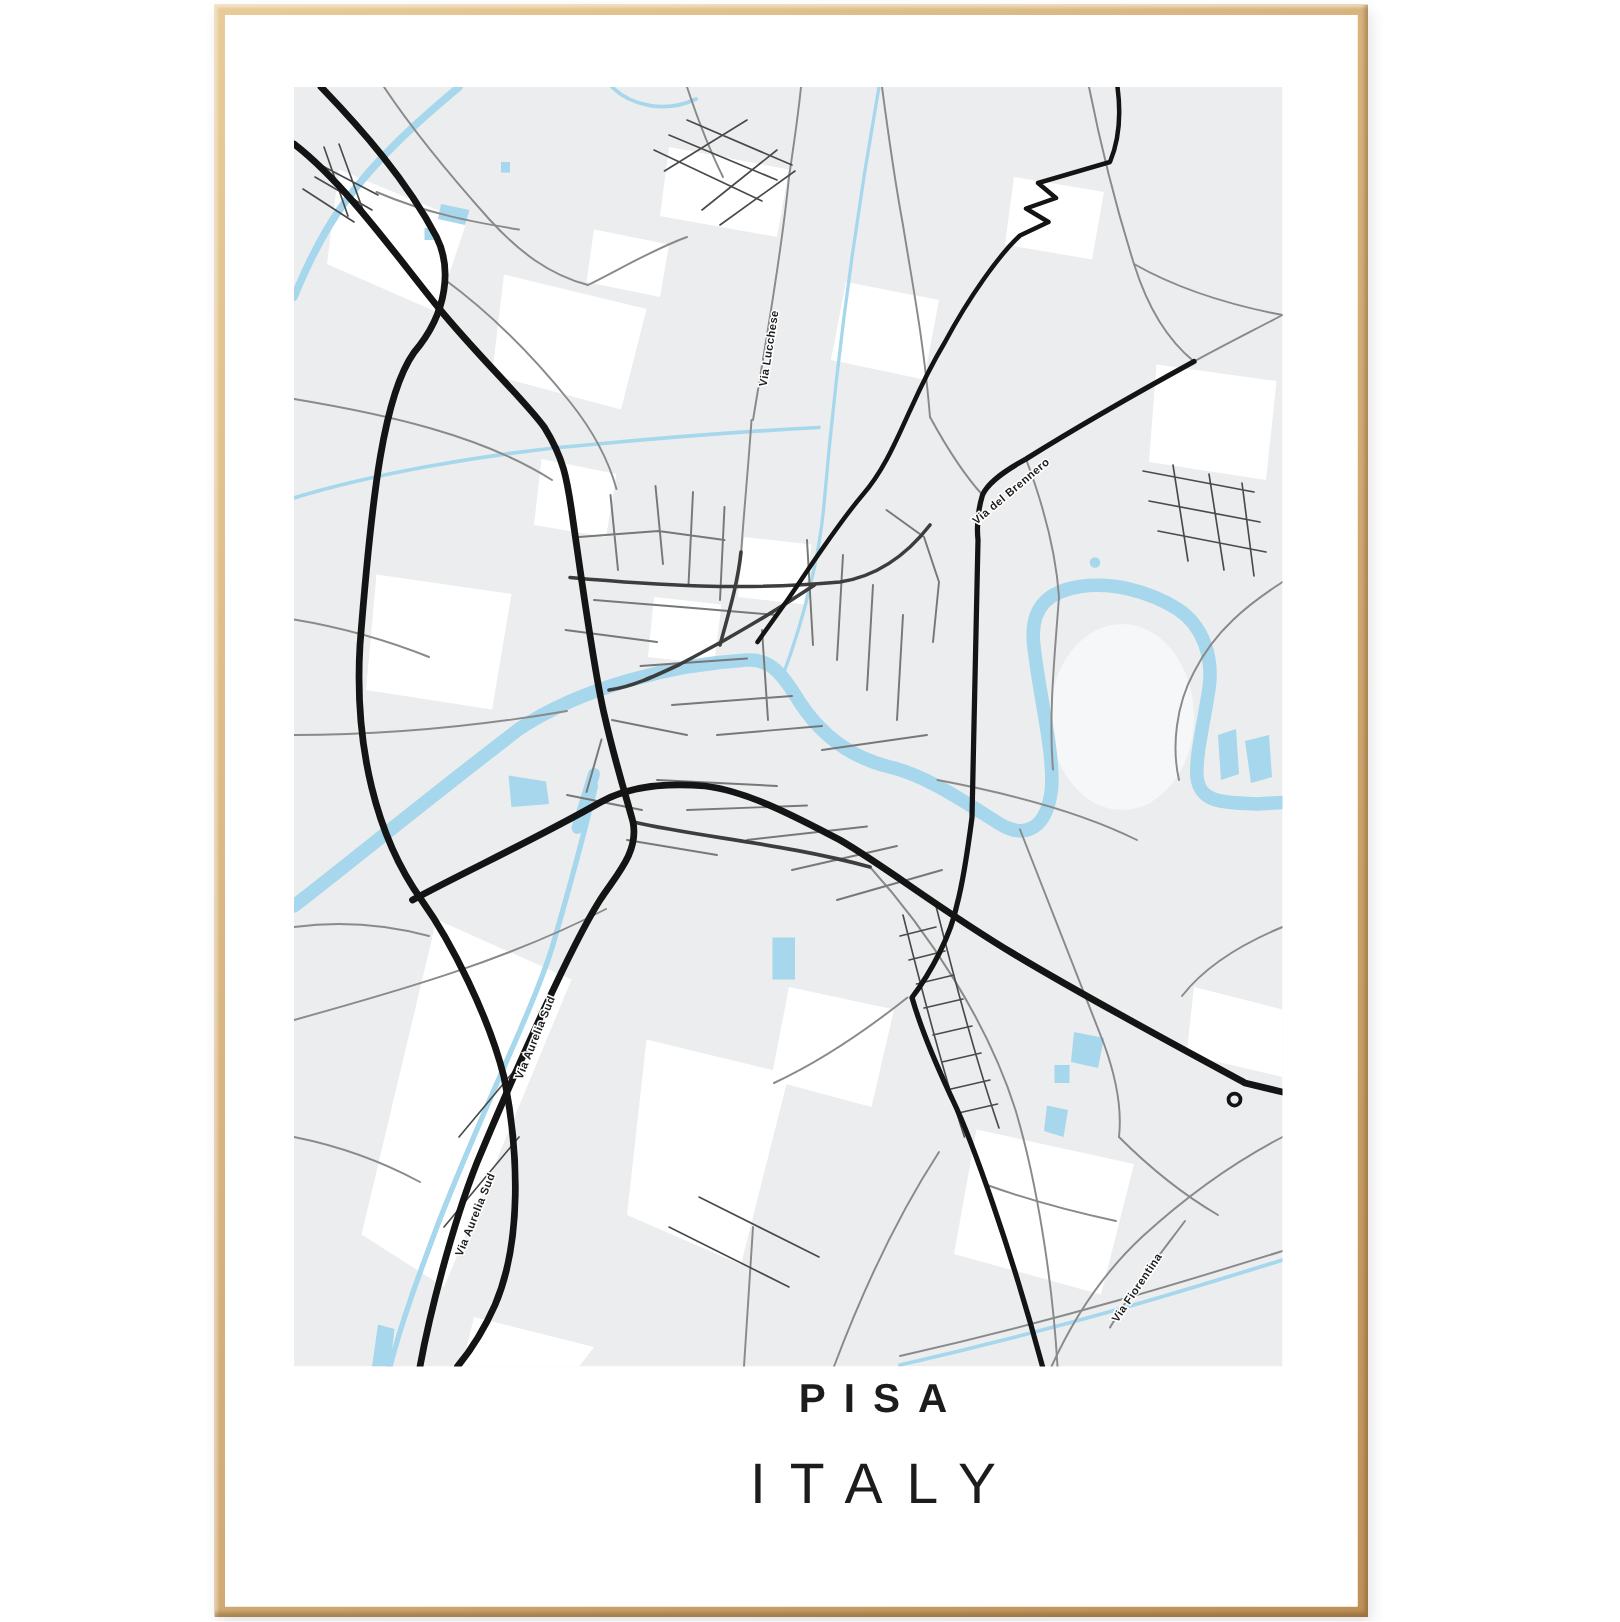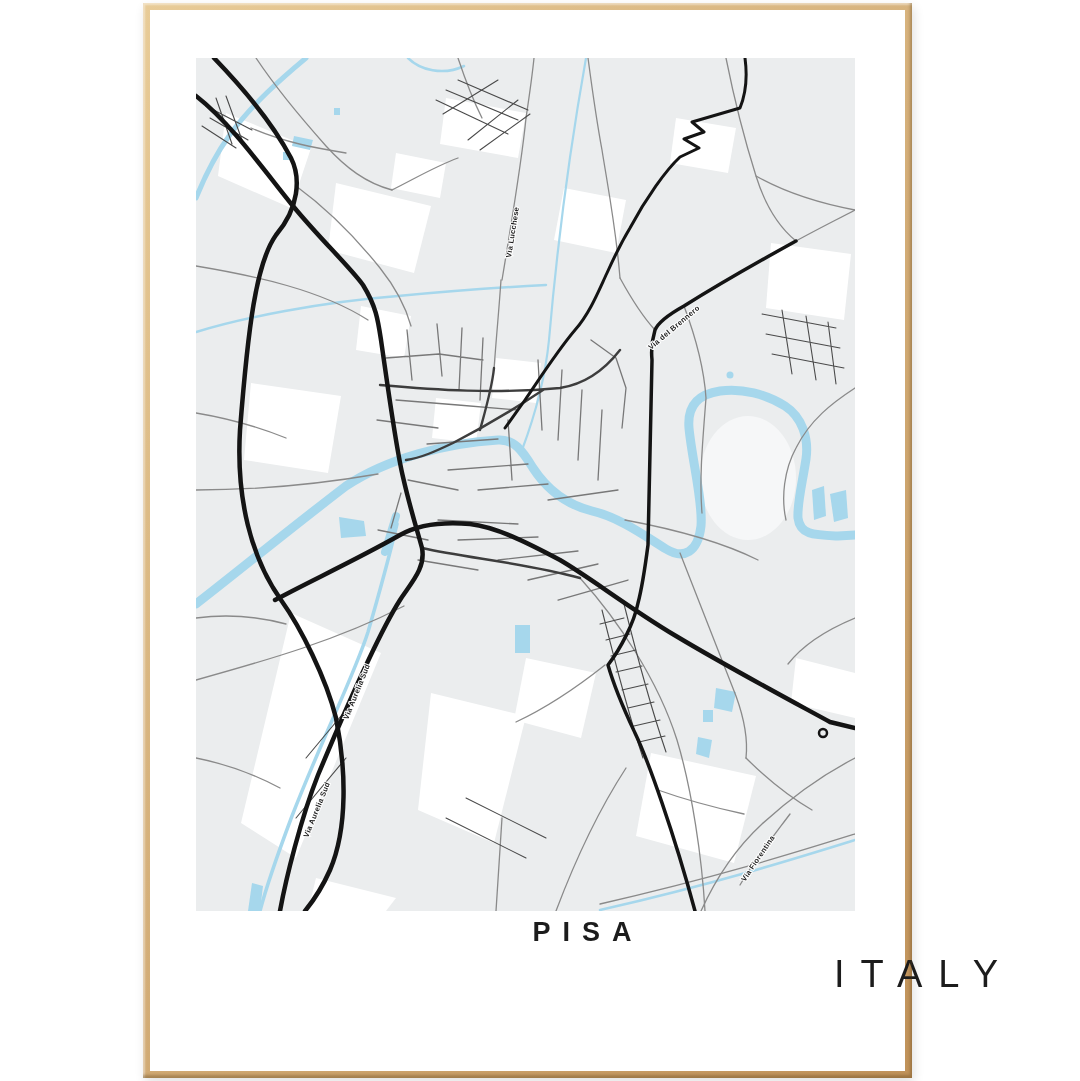--- a/index.html
+++ b/index.html
@@ -11,21 +11,21 @@
                linear-gradient(135deg,var(--frame_wood_light),var(--frame_wood_dark)) border-box;
     box-shadow:inset 0 0 0 0 rgba(0,0,0,.2), 2px 4px 10px rgba(0,0,0,.12);}
   .frame:after{content:"";position:absolute;inset:-7px;pointer-events:none;
     box-shadow:inset -2px -3px 3px rgba(90,60,20,.35), inset 2px 2px 2px rgba(255,255,255,.45);}
   .mat{position:absolute;inset:0;background:#fff;}
   .map-wrap{position:absolute;left:46px;top:48px;width:659px;height:853px;}
   svg{display:block}
   .caption{position:absolute;left:0;top:905px;width:864px;text-align:center;color:var(--text);}
   .city{font-size:27px;font-weight:700;letter-spacing:12px;text-indent:12px;line-height:34px;}
   .coords{font-size:14px;font-weight:400;letter-spacing:5.5px;text-indent:5.5px;line-height:26px;margin-top:2px;}
-  .country{font-size:38px;font-weight:400;letter-spacing:16px;text-indent:16px;line-height:46px;margin-top:2px;text-align:right;}
+  .country{font-size:38px;font-weight:400;letter-spacing:16px;text-indent:16px;line-height:46px;margin-top:18px;}
   
   .wg{stroke:var(--water);fill:none;stroke-linecap:round;stroke-linejoin:round;}
   .pond{fill:var(--water);stroke:none;}
   .rr{fill:none;stroke-linecap:round;stroke-linejoin:round;}
   .rmin{stroke:var(--road_gray);stroke-width:1.3;}
   .rmesh{stroke:#787878;stroke-width:1.3;}
   .rgrid{stroke:#4a4a4a;stroke-width:1.1;}
   .rmed{stroke:#3d3d3d;stroke-width:2.4;}
   .rblk{stroke:var(--road_black);}
   .lbl{font-family:"Liberation Sans",sans-serif;font-size:7.5px;font-weight:700;fill:#1d1d1d;

